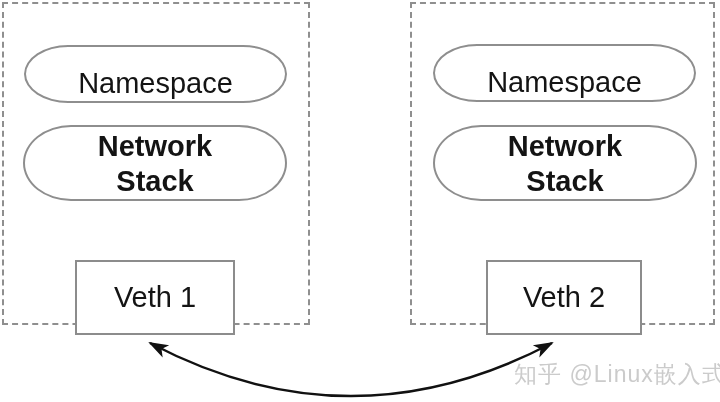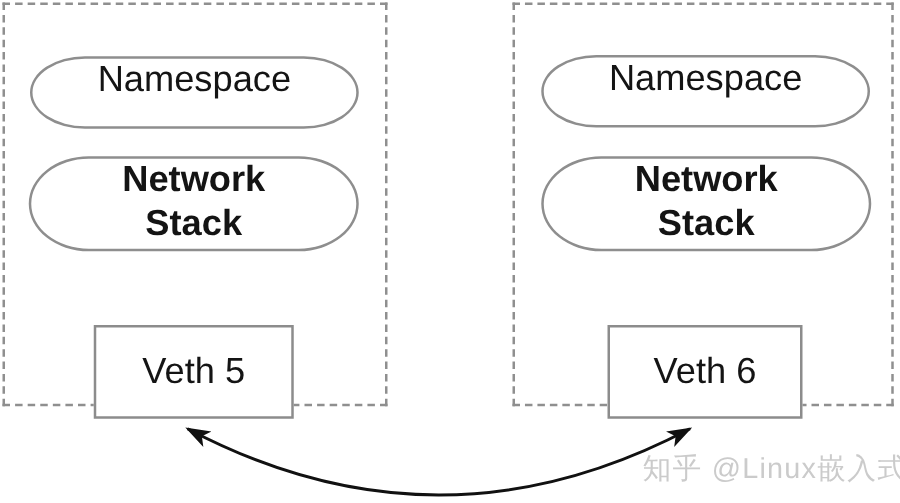--- a/index.html
+++ b/index.html
@@ -25,21 +25,21 @@
   .box-left  { left: 2px;   top: 2px; width: 304px; height: 319px; }
   .box-right { left: 410px; top: 2px; width: 301px; height: 319px; }
 
   .pill {
     position: absolute;
     border: 2px solid #8e8e8e;
     background: #ffffff;
     display: flex;
     flex-direction: column;
     align-items: center;
-    justify-content: flex-start;
+    justify-content: flex-end;
     font-size: 29px;
     line-height: 35px;
     text-align: center;
     z-index: 2;
   }
   .pill-ns    { width: 259px; height: 54px; border-radius: 44px / 29px; }
   .pill-stack { width: 260px; height: 72px; border-radius: 48px / 38px; font-weight: bold; }
   .ns-left     { left: 24px;  top: 45px;  }
   .stack-left  { left: 23px;  top: 125px; }
   .ns-right    { left: 433px; top: 44px;  }
@@ -103,25 +103,25 @@
   <div class="pill pill-ns ns-right">
     <span>Namespace</span>
   </div>
 
   <div class="pill pill-stack stack-right">
     <span>Network</span>
     <span>Stack</span>
   </div>
 
   <div class="veth veth-1">
-    <span>Veth 5</span>
+    <span>Veth 1</span>
   </div>
 
   <div class="veth veth-2">
-    <span>Veth 6</span>
+    <span>Veth 2</span>
   </div>
 
   <svg class="arrow-layer" viewBox="0 0 720 402" xmlns="http://www.w3.org/2000/svg">
     <defs>
       <marker id="arrowhead" markerUnits="userSpaceOnUse" markerWidth="20" markerHeight="16" viewBox="0 0 20 16" refX="18" refY="8" orient="auto-start-reverse">
         <path d="M0,1 L20,8 L0,15 L5,8 Z" fill="#111111"></path>
       </marker>
     </defs>
     <path d="M 150,343 Q 351,449 552,343" fill="none" stroke="#111111" stroke-width="2.4" marker-start="url(#arrowhead)" marker-end="url(#arrowhead)"></path>
   </svg>

